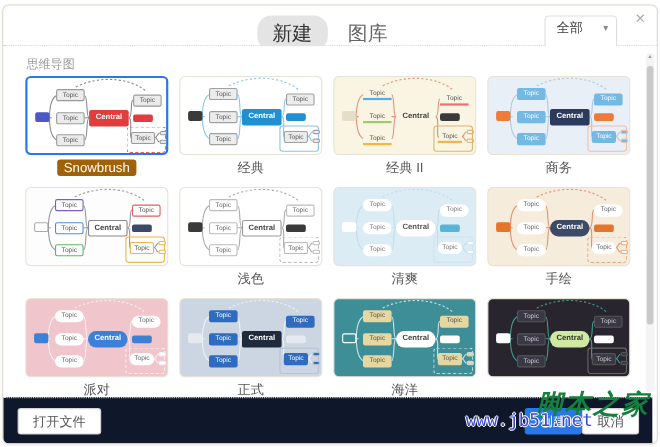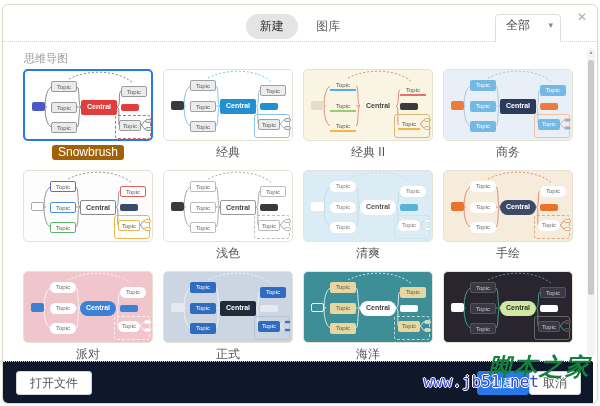--- a/index.html
+++ b/index.html
@@ -3,21 +3,21 @@
 <meta charset="utf-8">
 <style>
   * { margin:0; padding:0; box-sizing:border-box; }
   html,body { width:600px; height:406px; font-family:"Liberation Sans", sans-serif; background:#fff; overflow:hidden; }
   .dialog { position:absolute; left:2px; top:4px; width:596px; height:400px; background:#fff;
             border:1px solid #ddd9cc; border-radius:6px; box-shadow:0 1px 4px rgba(0,0,0,.06); overflow:hidden; }
 
   
   .hdr { position:relative; height:37px; border-bottom:1px dotted #dcd3b8; }
   .tabs { position:absolute; left:0; right:0; top:9px; text-align:center; }
-  .tab { display:inline-block; font-size:12px; color:#666; padding:4px 14px; border-radius:13px; cursor:pointer; }
+  .tab { display:inline-block; font-size:18px; color:#666; padding:4px 14px; border-radius:13px; cursor:pointer; }
   .tab.sel { background:#e4e4e4; color:#333; }
   .filter { position:absolute; right:36px; top:9px; width:66px; height:32px; border:1px solid #ddd; border-radius:4px;
             background:#fff; font-size:12px; color:#444; line-height:20px; padding-left:10px; cursor:pointer; }
   .filter .chev { position:absolute; right:7px; top:0; font-size:9px; color:#888; line-height:20px; }
   .close { position:absolute; right:10px; top:5px; font-size:12px; color:#aaa; cursor:pointer; }
 
   
   .content { position:absolute; left:0; right:0; top:37px; bottom:42px; background:#fff; }
   .sec-title { position:absolute; left:21px; top:9px; font-size:11px; color:#999; }
   .grid { position:absolute; left:20px; top:27px; display:grid; grid-template-columns:repeat(4,130px);

